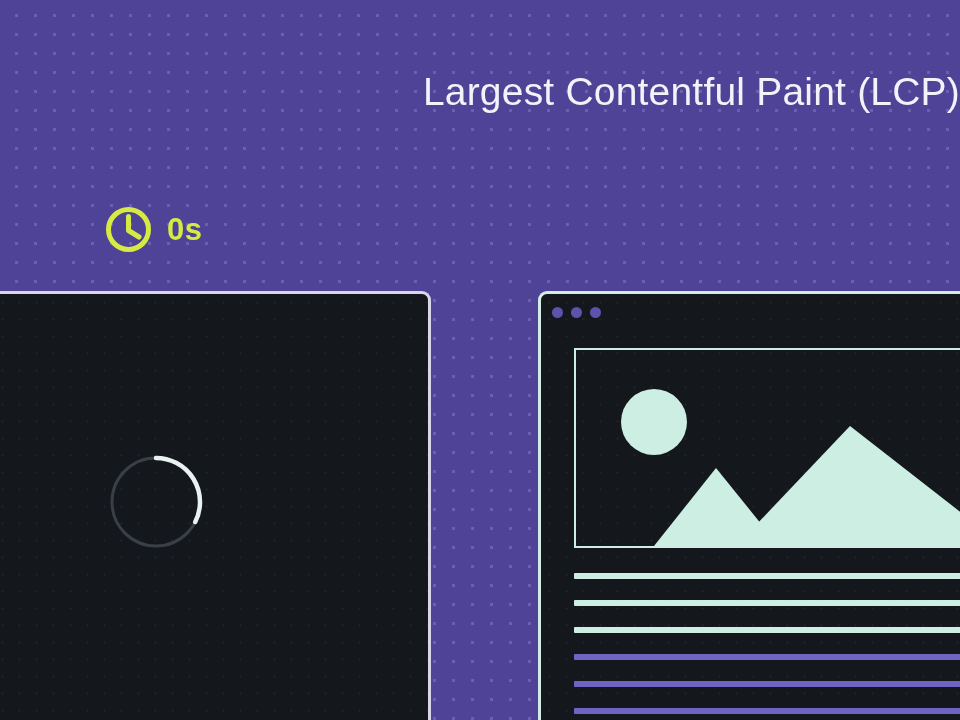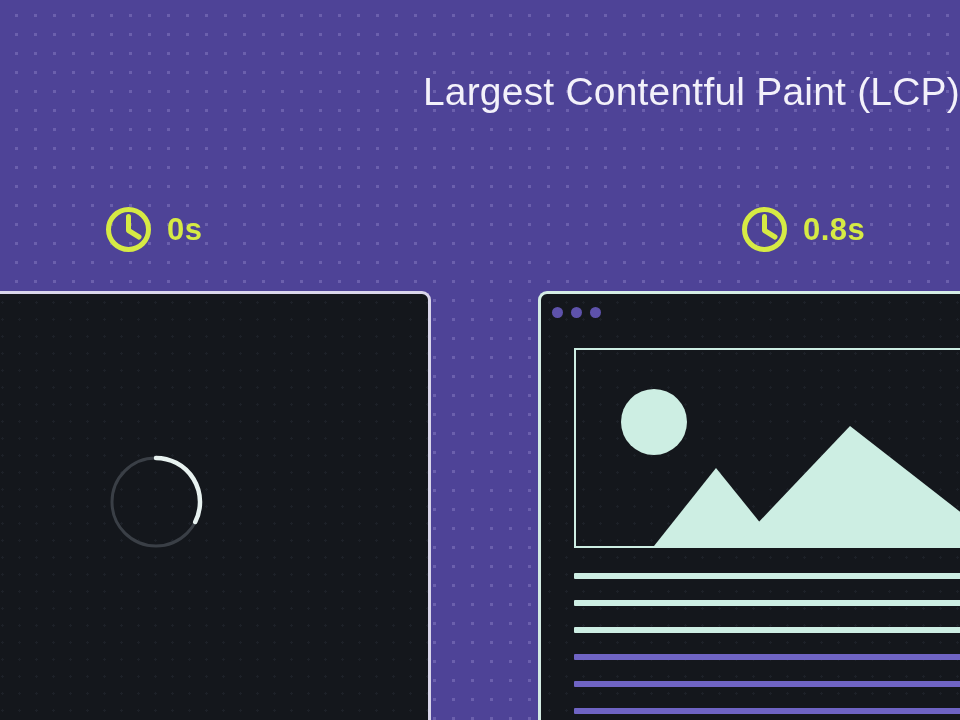--- a/index.html
+++ b/index.html
@@ -159,29 +159,20 @@
   <div class="stamp left">
     <span>
       <svg class="clock-icon" width="49" height="49" viewBox="0 0 49 49" aria-hidden="true">
         <circle cx="24.5" cy="24.5" r="20" fill="none" stroke="#d6ea44" stroke-width="5"></circle>
         <path d="M24.5 11.5 L24.5 25.5 L35 32" fill="none" stroke="#d6ea44" stroke-width="5" stroke-linecap="round" stroke-linejoin="round"></path>
       </svg>
     </span>
     <span class="stamp-label">0s</span>
   </div>
 
-  <div class="stamp right">
-    <span>
-      <svg class="clock-icon" width="49" height="49" viewBox="0 0 49 49" aria-hidden="true">
-        <circle cx="24.5" cy="24.5" r="20" fill="none" stroke="#d6ea44" stroke-width="5"></circle>
-        <path d="M24.5 11.5 L24.5 25.5 L35 32" fill="none" stroke="#d6ea44" stroke-width="5" stroke-linecap="round" stroke-linejoin="round"></path>
-      </svg>
-    </span>
-    <span class="stamp-label">0.8s</span>
-  </div>
 
   <div class="panel panel-loading">
     <div class="spinner-wrap">
       <svg class="spinner-track" width="96" height="96" viewBox="0 0 96 96" aria-hidden="true">
         <circle cx="48" cy="48" r="44" fill="none" stroke="#3a3f46" stroke-width="3"></circle>
       </svg>
       <svg class="spinner-arc" width="96" height="96" viewBox="0 0 96 96" aria-hidden="true">
         <path d="M48 4 A44 44 0 0 1 87.2 68" fill="none" stroke="#e8f2f0" stroke-width="4.5" stroke-linecap="round"></path>
       </svg>
     </div>

